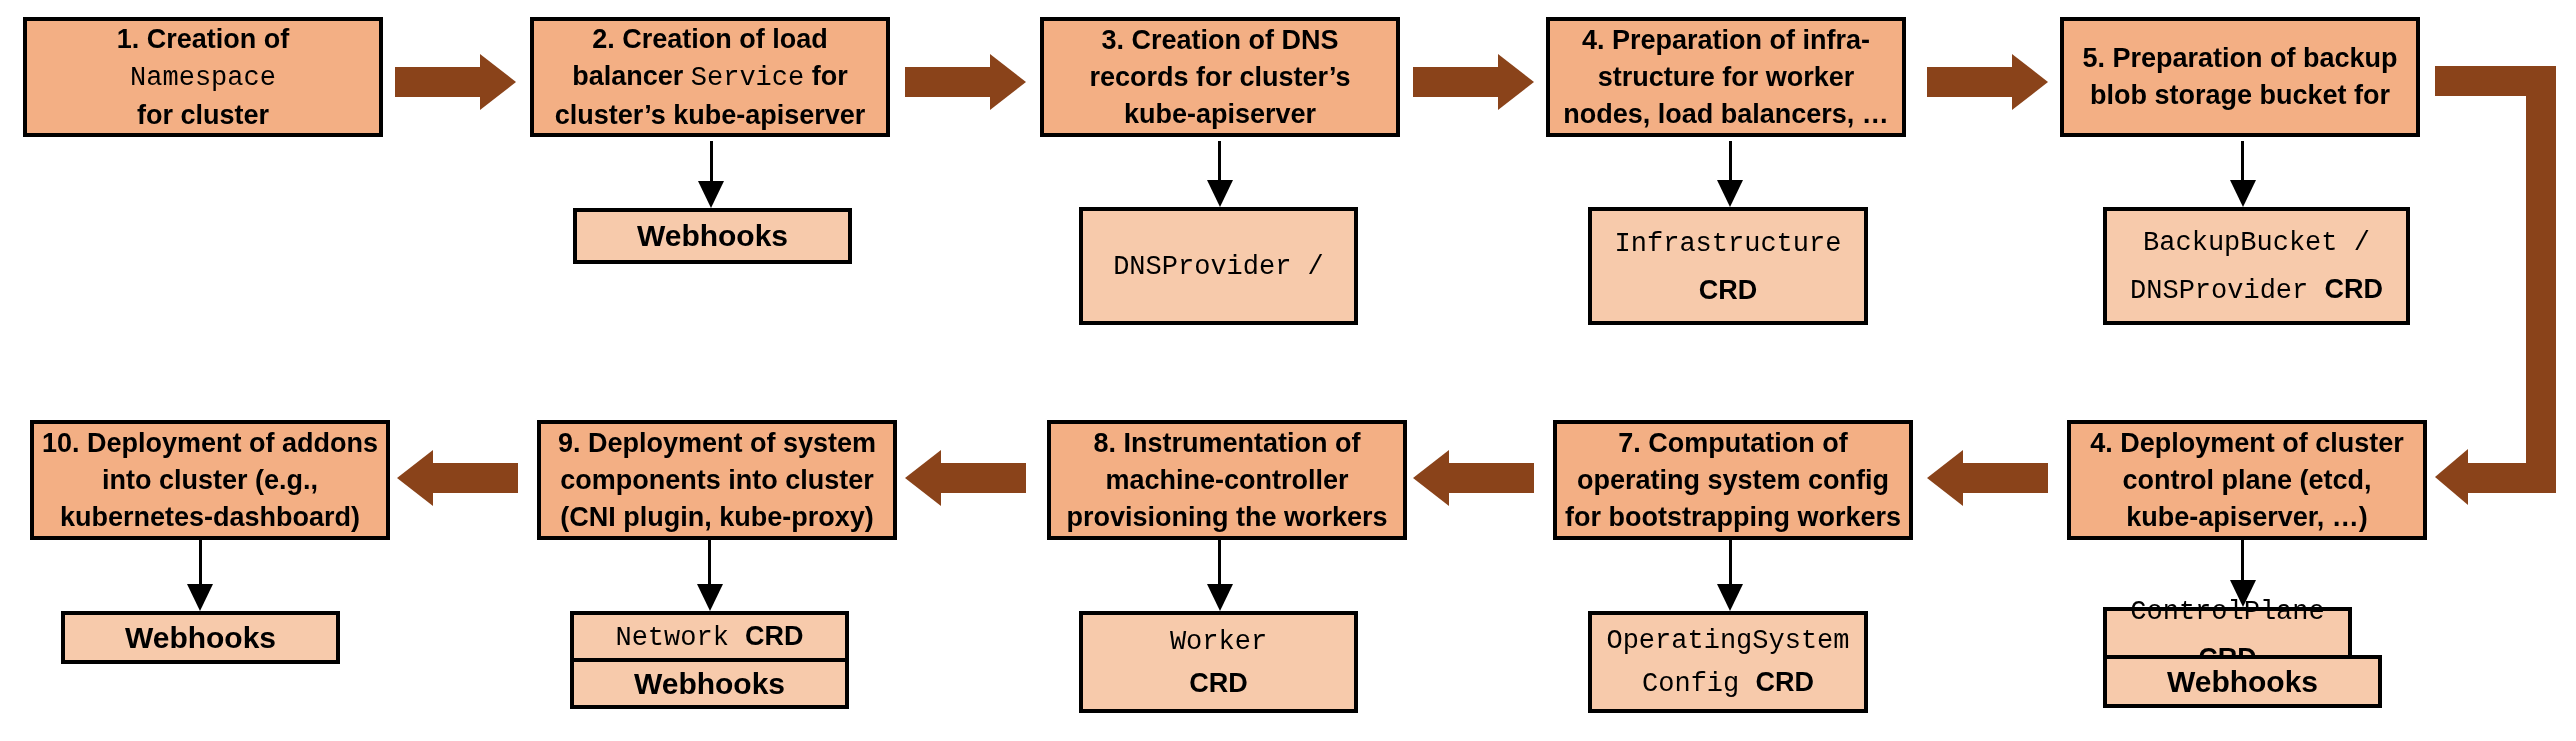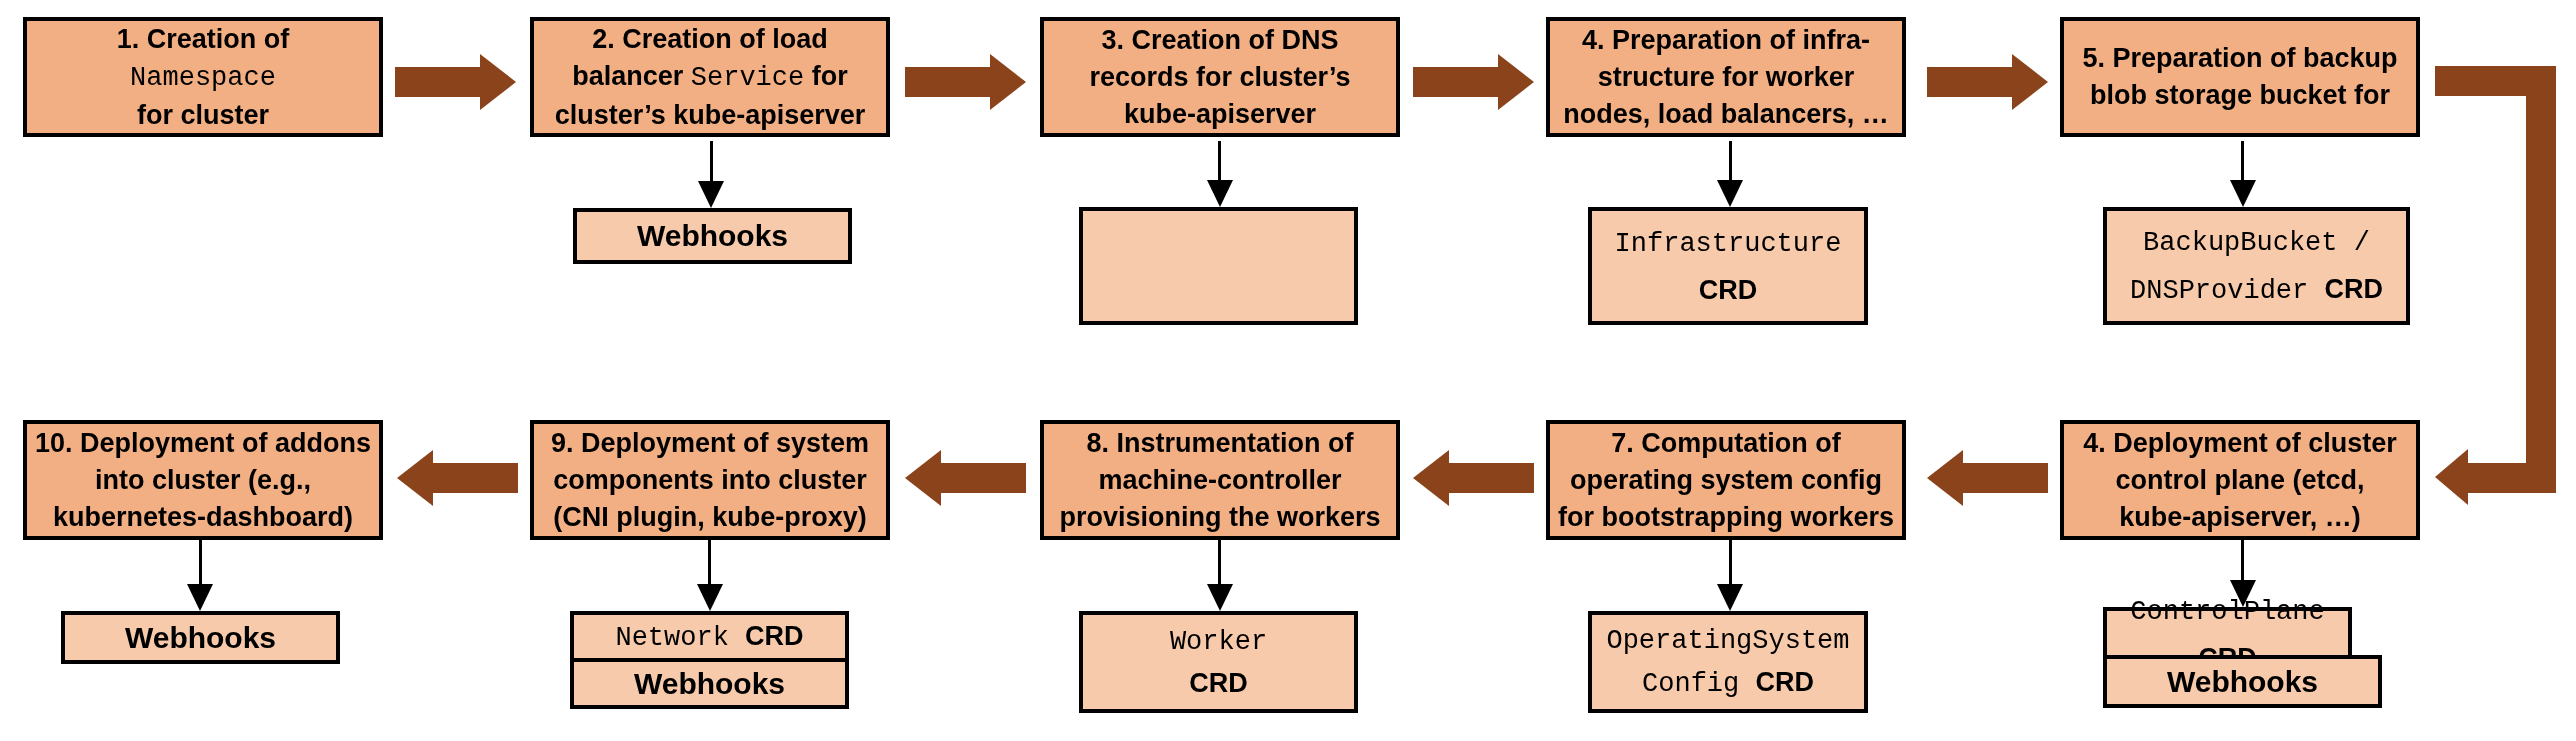--- a/index.html
+++ b/index.html
@@ -3,21 +3,21 @@
 <meta charset="utf-8">
 <style>
   html,body{margin:0;padding:0;background:#ffffff;}
   #canvas{position:relative;width:2576px;height:742px;background:#ffffff;
           font-family:"Liberation Sans","DejaVu Sans",sans-serif;overflow:hidden;color:#000;}
 
   
   .box{position:absolute;width:360px;height:120px;background:#F3AF84;border:4.3px solid #000;
        box-sizing:border-box;display:flex;flex-direction:column;justify-content:center;
        align-items:center;text-align:center;font-weight:bold;font-size:27px;line-height:37px;}
-  .r1{top:17px;text-align:center;} .r2{top:420px;}
+  .r1{top:17px;text-align:center;} .r2{top:420px;margin-left:7px;}
 
   
   .sub{position:absolute;background:#F7CAAB;border:4.3px solid #000;box-sizing:border-box;
        display:flex;flex-direction:column;justify-content:center;align-items:center;
        text-align:center;font-size:27px;font-weight:bold;}
   .sub .line{line-height:46px;}
   .wh{font-size:30px;font-weight:bold;}
 
   
   .m{font-family:"Liberation Mono","DejaVu Sans Mono",monospace;font-weight:normal;}
@@ -107,20 +107,21 @@
   <div class="tline" style="left:1729px;top:141px;height:43px"></div>
   <div class="thead" style="left:1717px;top:180px"></div>
   <div class="tline" style="left:2241px;top:141px;height:43px"></div>
   <div class="thead" style="left:2230px;top:180px"></div>
 
   <div class="sub" style="left:573px;top:208px;width:279px;height:56px">
     <div class="line wh"><span>Webhooks</span></div>
   </div>
 
   <div class="sub" style="left:1079px;top:207px;width:279px;height:118px">
+    <div class="line"><span class="m">DNSProvider /</span></div>
   </div>
 
   <div class="sub" style="left:1588px;top:207px;width:280px;height:118px">
     <div class="line"><span class="m">Infrastructure</span></div>
     <div class="line"><span class="b">CRD</span></div>
   </div>
 
   <div class="sub" style="left:2103px;top:207px;width:307px;height:118px">
     <div class="line"><span class="m">BackupBucket /</span></div>
     <div class="line"><span class="m">DNSProvider </span><span class="b">CRD</span></div>

